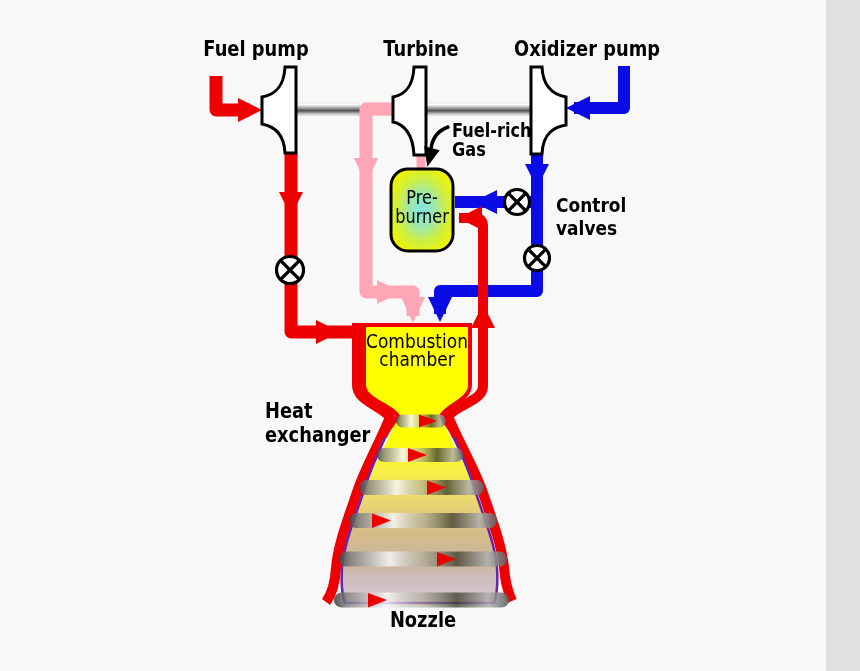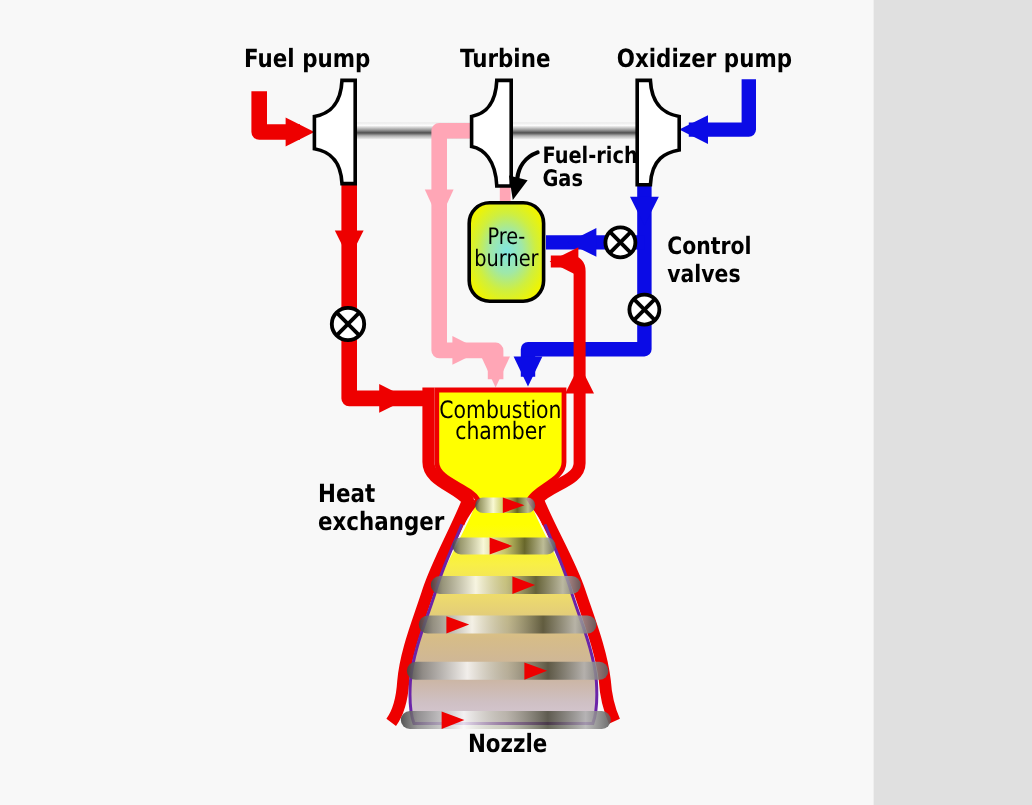--- a/index.html
+++ b/index.html
@@ -1,17 +1,17 @@
 <!DOCTYPE html>
 <html><head>
 <meta charset="utf-8">
 <style>
   html,body{margin:0;padding:0;background:#e0e0e0;}
   .stage{
-    position:relative;width:728px;height:671px;overflow:hidden;
+    position:relative;width:826px;height:671px;overflow:hidden;
     background:#f8f8f8;
     font-family:"DejaVu Sans","Liberation Sans",sans-serif;
   }
   .stage svg{position:absolute;left:0;top:0;}
   .lbl{
     position:absolute;color:#000;white-space:pre;line-height:1.0;
     transform-origin:left top;
   }
   .lbl.bold{font-weight:bold;}
   .lbl.centered{transform:translateX(-50%) scaleX(.85);transform-origin:center top;}

